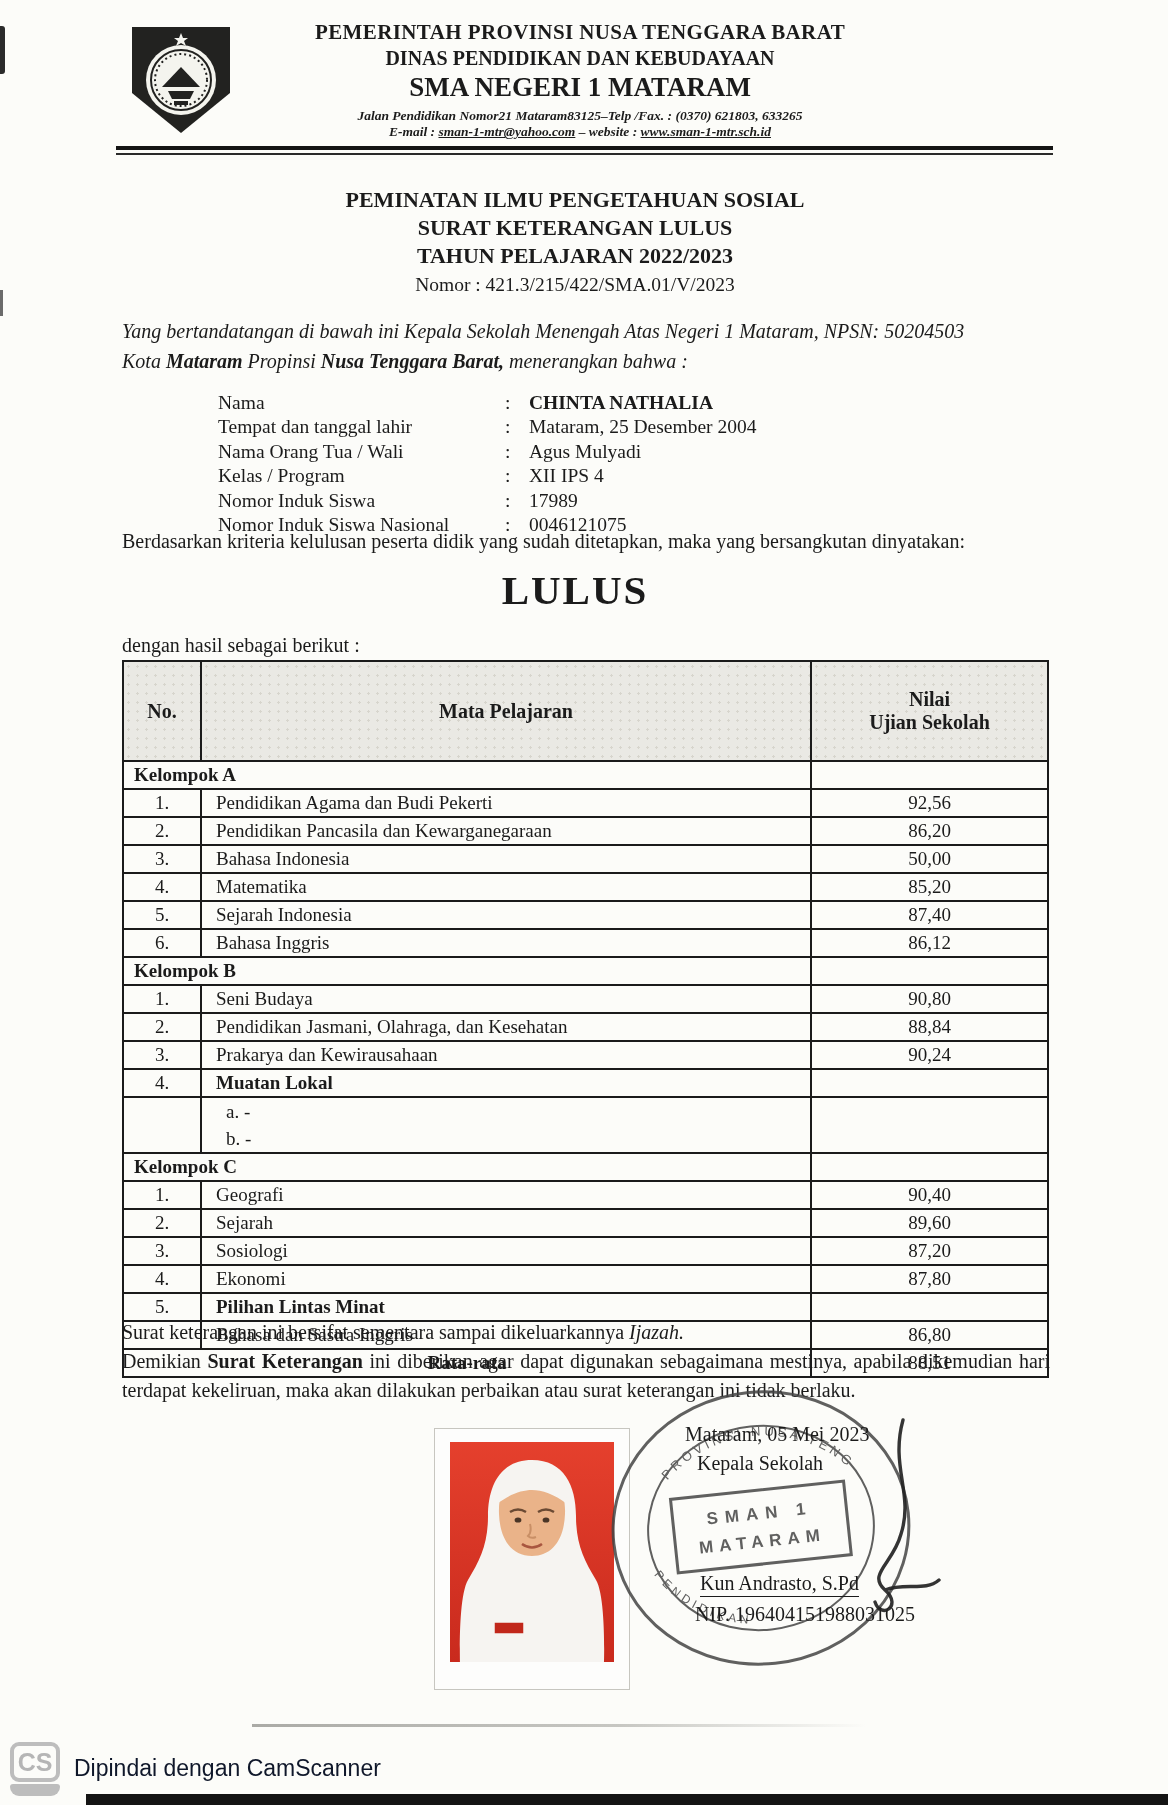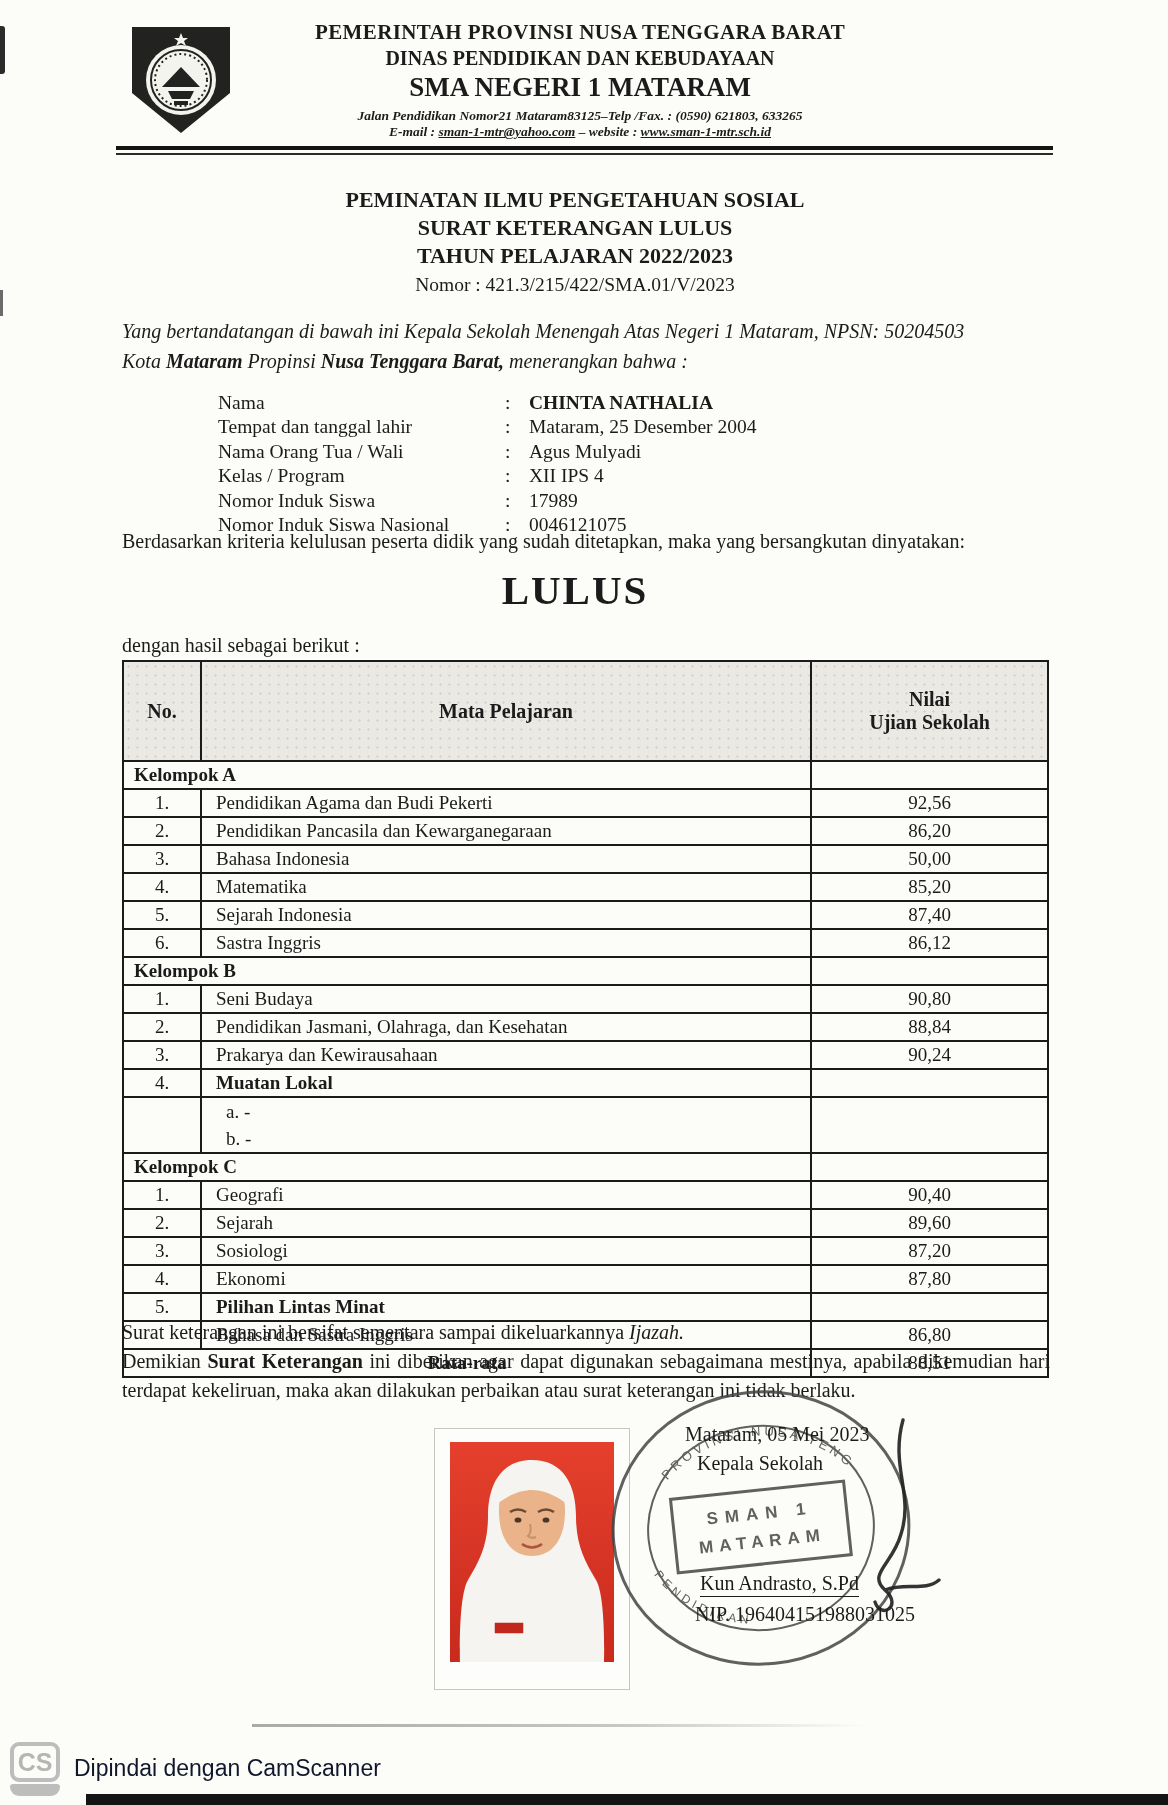--- a/index.html
+++ b/index.html
@@ -96,21 +96,21 @@
       <circle cx="57" cy="55" r="26" fill="none" stroke="#222220" stroke-width="2" stroke-dasharray="2 3"></circle>
       <path d="M38 62 L57 42 L76 62 Z" fill="#222220"></path>
       <path d="M44 66 h26 l-4 8 h-18 Z" fill="#222220"></path>
       <rect x="50" y="76" width="14" height="4" fill="#222220"></rect>
     </svg>
   </div>
   <div class="letterhead">
     <div class="lh1">PEMERINTAH PROVINSI NUSA TENGGARA BARAT</div>
     <div class="lh2">DINAS PENDIDIKAN DAN KEBUDAYAAN</div>
     <div class="lh3">SMA NEGERI 1 MATARAM</div>
-    <div class="lh4">Jalan Pendidikan Nomor21 Mataram83125–Telp /Fax. : (0590) 621803, 633265</div>
+    <div class="lh4">Jalan Pendidikan Nomor21 Mataram83125–Telp /Fax. : (0370) 621803, 633265</div>
     <div class="lh5"><span>E-mail : </span><span class="u">sman-1-mtr@yahoo.com</span><span> – website : </span><span class="u">www.sman-1-mtr.sch.id</span></div>
   </div>
   <div class="rule"></div>
   <div class="rule2"></div>
 
   <div class="title-block">
     <div class="t-line">PEMINATAN ILMU PENGETAHUAN SOSIAL</div>
     <div class="t-line">SURAT KETERANGAN LULUS</div>
     <div class="t-line">TAHUN PELAJARAN 2022/2023</div>
     <div class="t-nomor">Nomor : 421.3/215/422/SMA.01/V/2023</div>
@@ -200,21 +200,21 @@
             <td class="subject-cell">Matematika</td>
             <td class="score-cell">85,20</td>
           </tr>
           <tr>
             <td class="no-cell">5.</td>
             <td class="subject-cell">Sejarah Indonesia</td>
             <td class="score-cell">87,40</td>
           </tr>
           <tr>
             <td class="no-cell">6.</td>
-            <td class="subject-cell">Sastra Inggris</td>
+            <td class="subject-cell">Bahasa Inggris</td>
             <td class="score-cell">86,12</td>
           </tr>
           <tr>
             <td class="group-cell" colspan="2">Kelompok B</td>
             <td class="score-cell"></td>
           </tr>
           <tr>
             <td class="no-cell">1.</td>
             <td class="subject-cell">Seni Budaya</td>
             <td class="score-cell">90,80</td>

